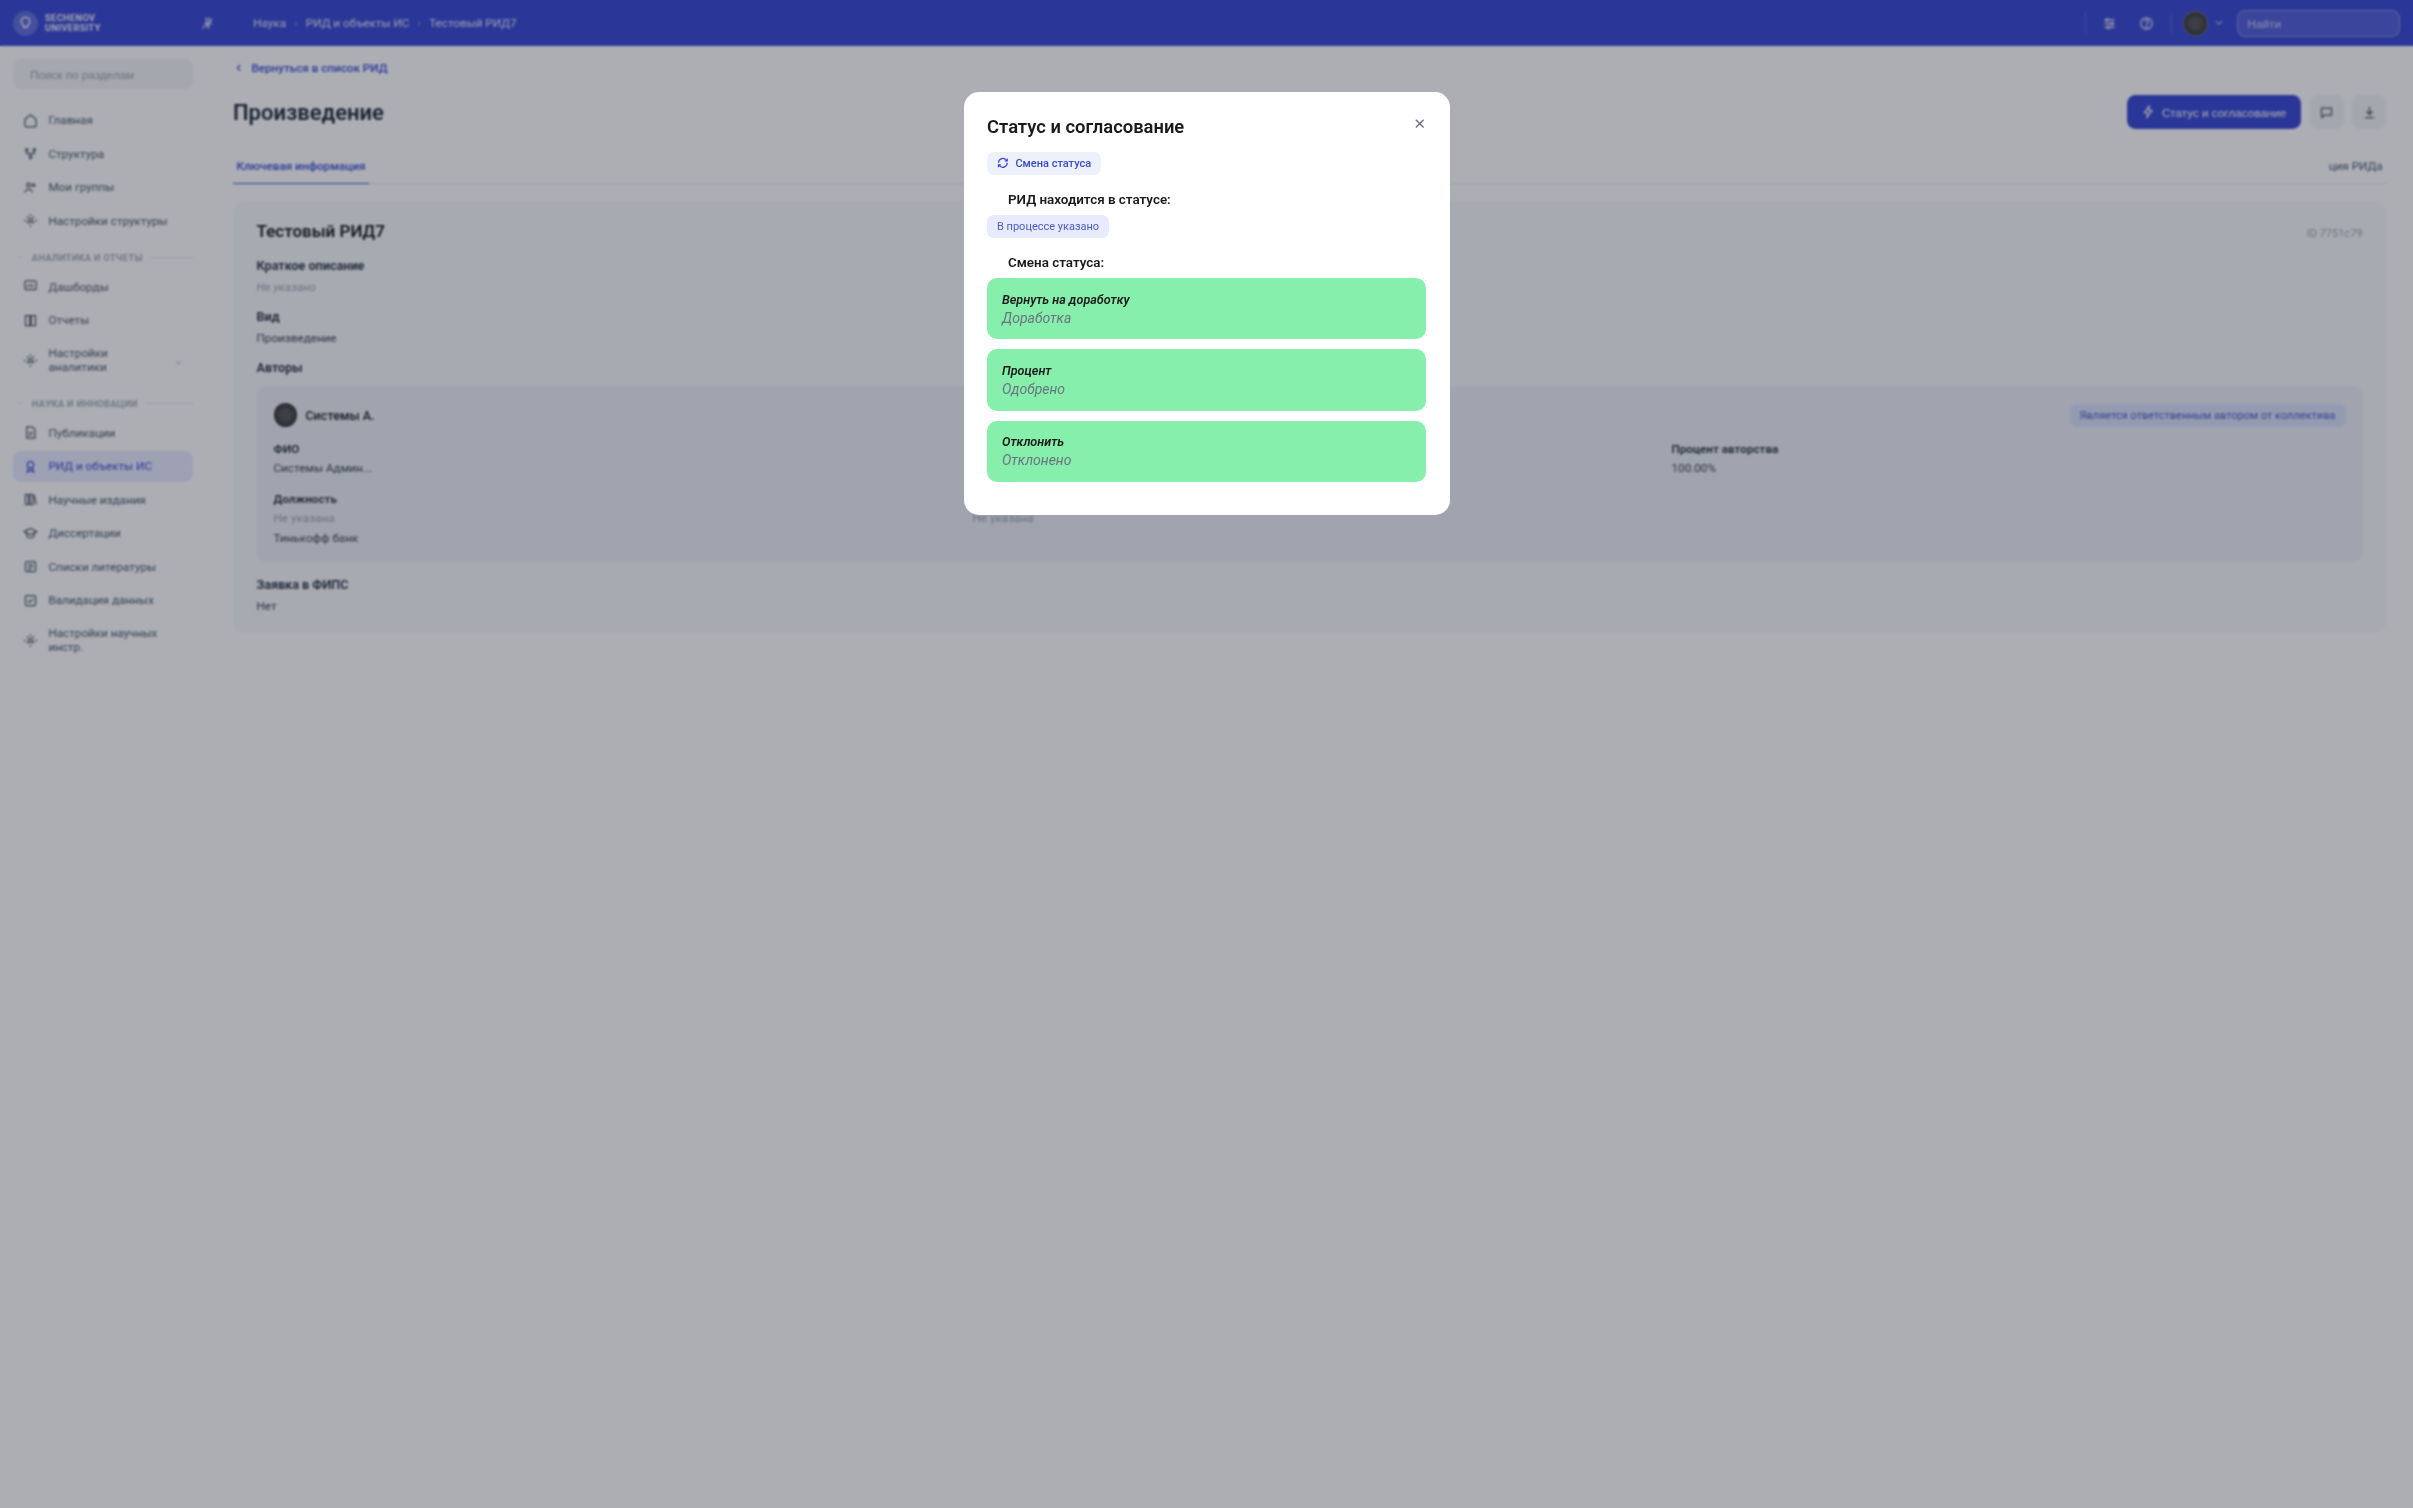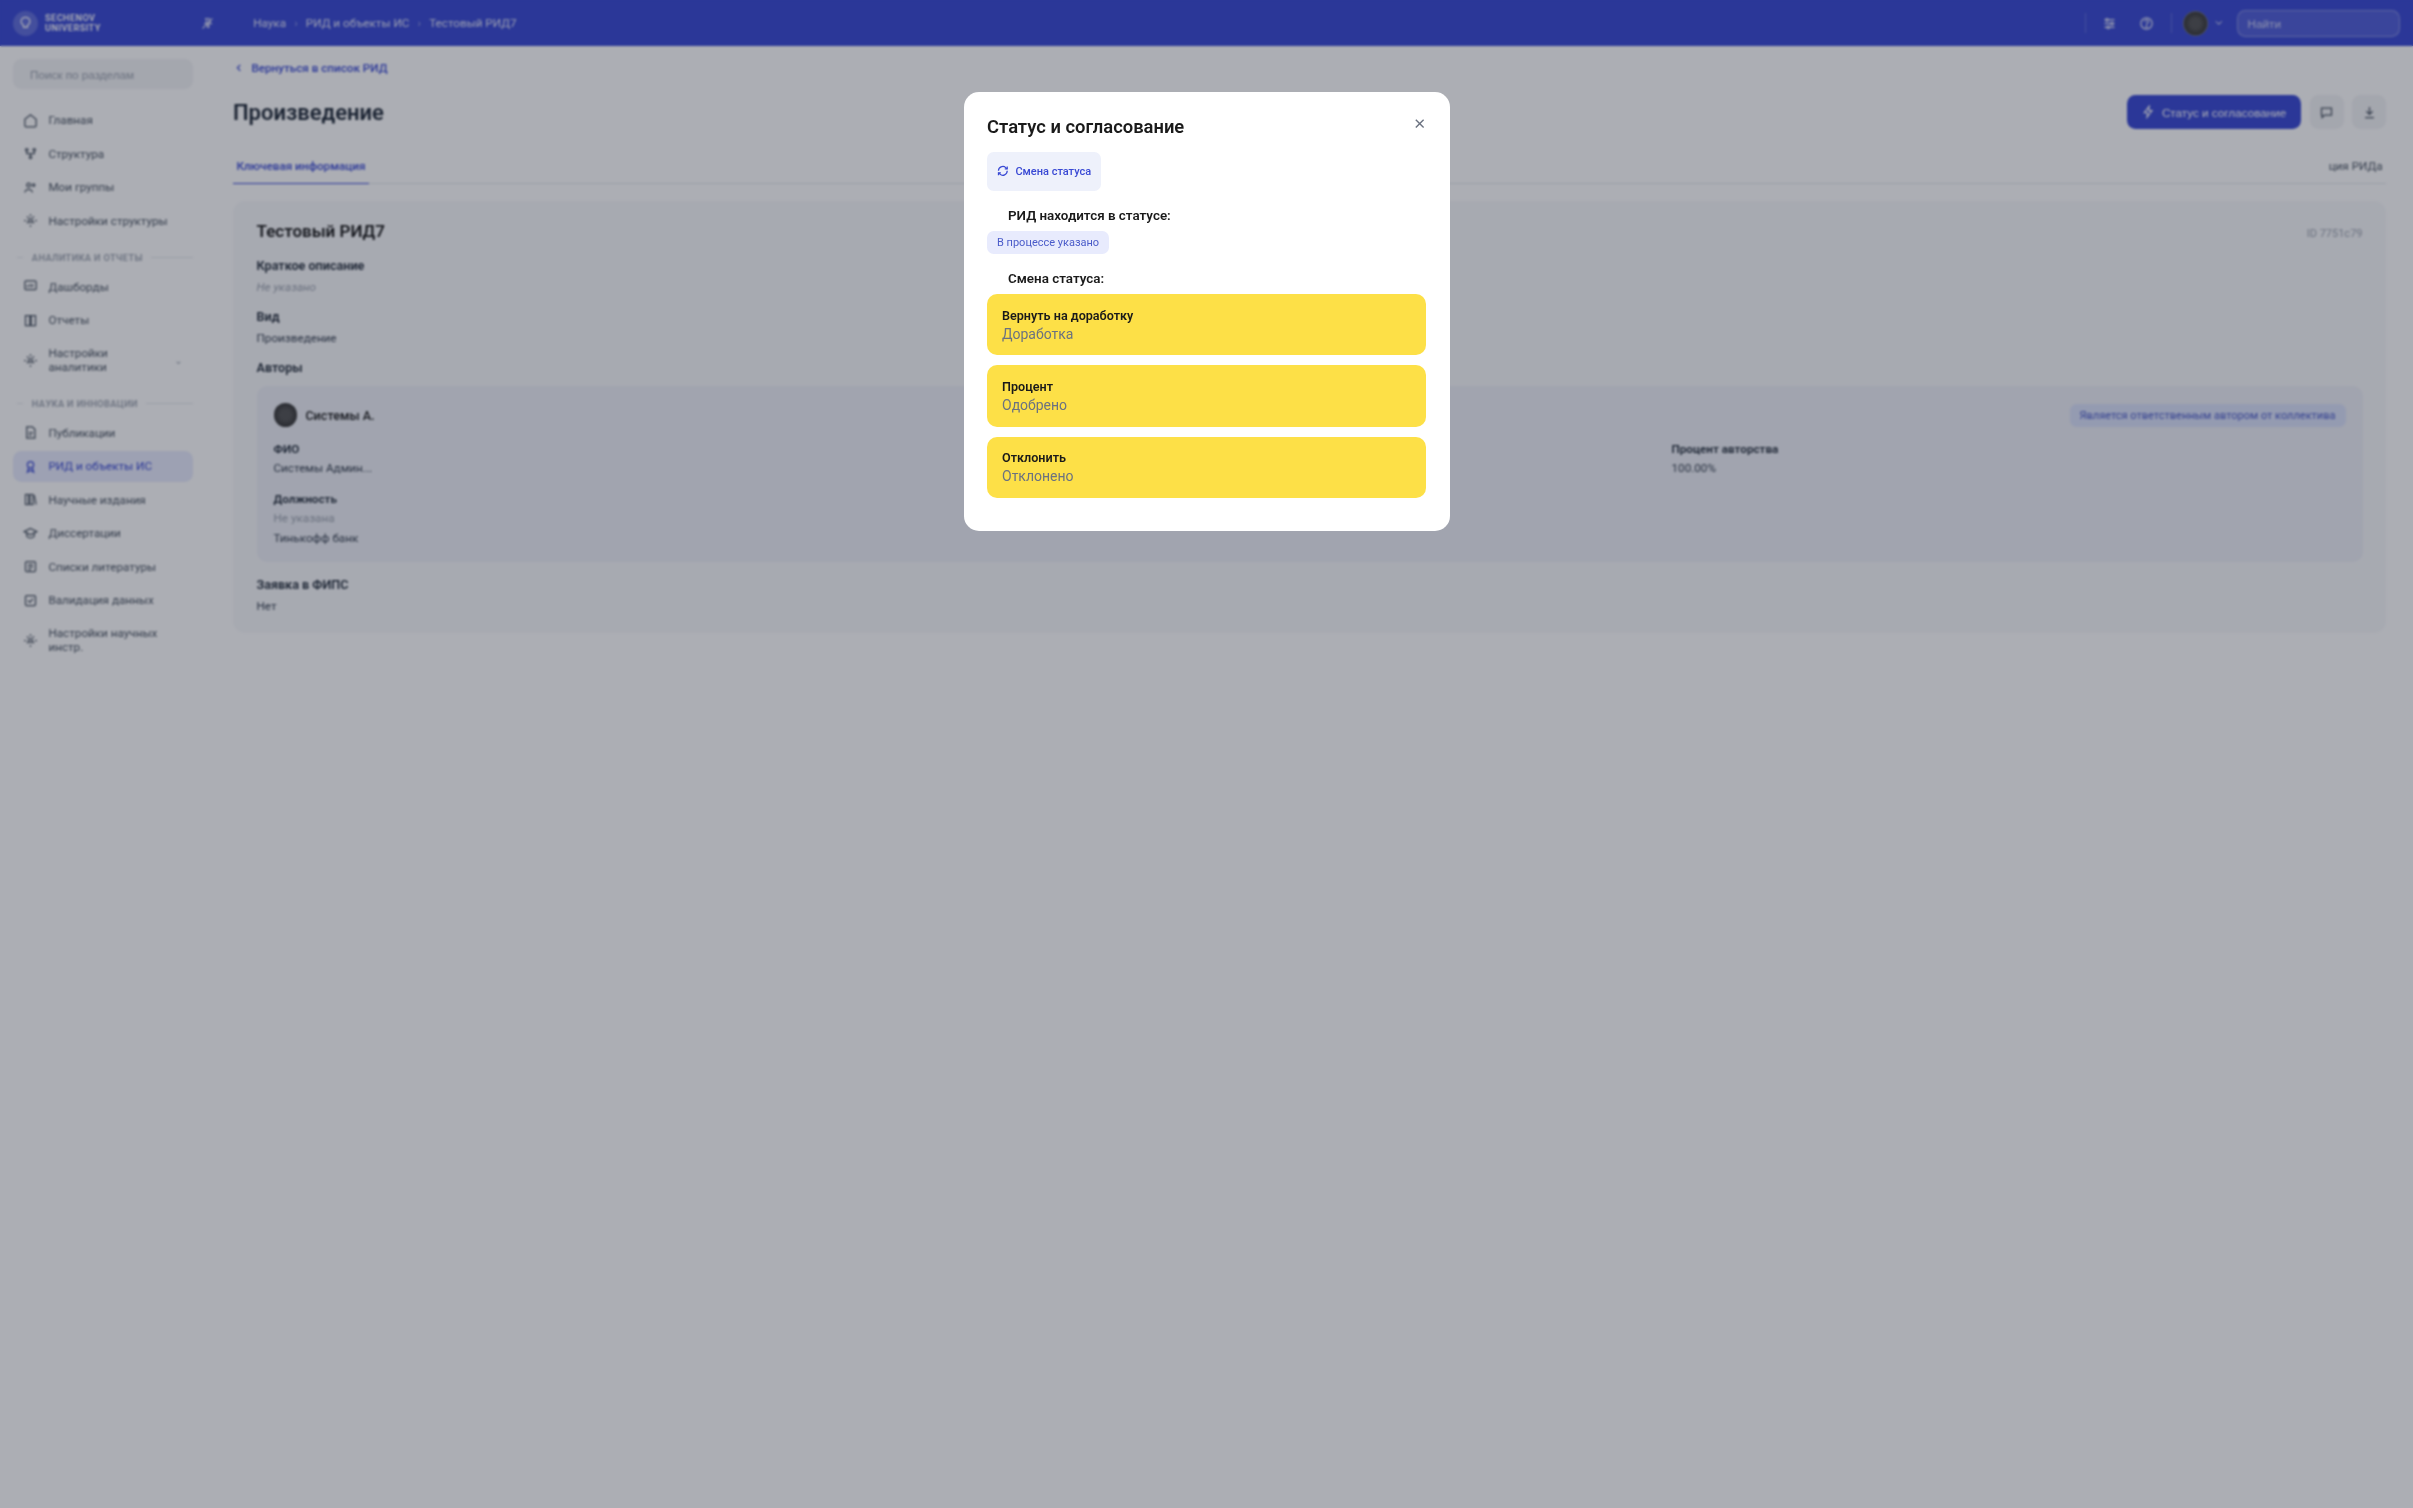--- a/index.html
+++ b/index.html
@@ -71,24 +71,24 @@
 .author-grid { display: grid; grid-template-columns: 1fr 1fr 1fr; gap: 17px 25px; }
 .field-label { font-size: 11.7px; font-weight: 600; color: #1f2937; margin-bottom: 5px; }
 .field-value { color: #374151; }
 .field-value.muted { color: #9ca3af; font-style: normal; }
 
 
 .overlay { position: fixed; inset: 0; background: rgba(17,24,39,0.35); display: flex; align-items: flex-start; justify-content: center; padding-top: 92px; backdrop-filter: blur(0.8px); }
 .modal { background: #fff; border-radius: 15px; width: 486px; padding: 23.5px; position: relative; }
 .modal-title { font-size: 18.4px; font-weight: 600; margin-bottom: 15px; }
 .modal-close { position: absolute; top: 22px; right: 20px; cursor: pointer; color: #6b7280; font-size: 15px; background: none; border: none; padding: 3.4px; }
-.chip { display: inline-flex; align-items: center; gap: 6.7px; background: #eef1fb; color: #3949d4; padding: 13px 10px; border-radius: 6.7px; font-size: 11px; font-weight: 500; cursor: pointer; }
+.chip { display: inline-flex; align-items: center; gap: 6.7px; background: #eef1fb; color: #3949d4; padding: 5px 10px; border-radius: 6.7px; font-size: 11px; font-weight: 500; cursor: pointer; }
 .modal-label { font-size: 13.4px; font-weight: 600; margin: 17px 0 8.4px; padding-left: 21px; }
 .status-pill { display: inline-block; background: #e8ebfd; color: #4a5bc9; padding: 5px 10px; border-radius: 6.7px; font-size: 11px; }
-.option { background: #fde047; border-radius: 10px; padding: 13.4px 15px; margin-bottom: 10px; cursor: pointer; }
+.option { background: #86efac; border-radius: 10px; padding: 13.4px 15px; margin-bottom: 10px; cursor: pointer; font-style: italic; }
 .opt-title { font-weight: 600; font-size: 12.6px; margin-bottom: 3.4px; }
 .opt-sub { color: #6b7280; font-size: 14px; }
 
 svg { display: block; }
 </style>
 </head>
 <body>
 
 <div class="header">
   <div class="logo">

